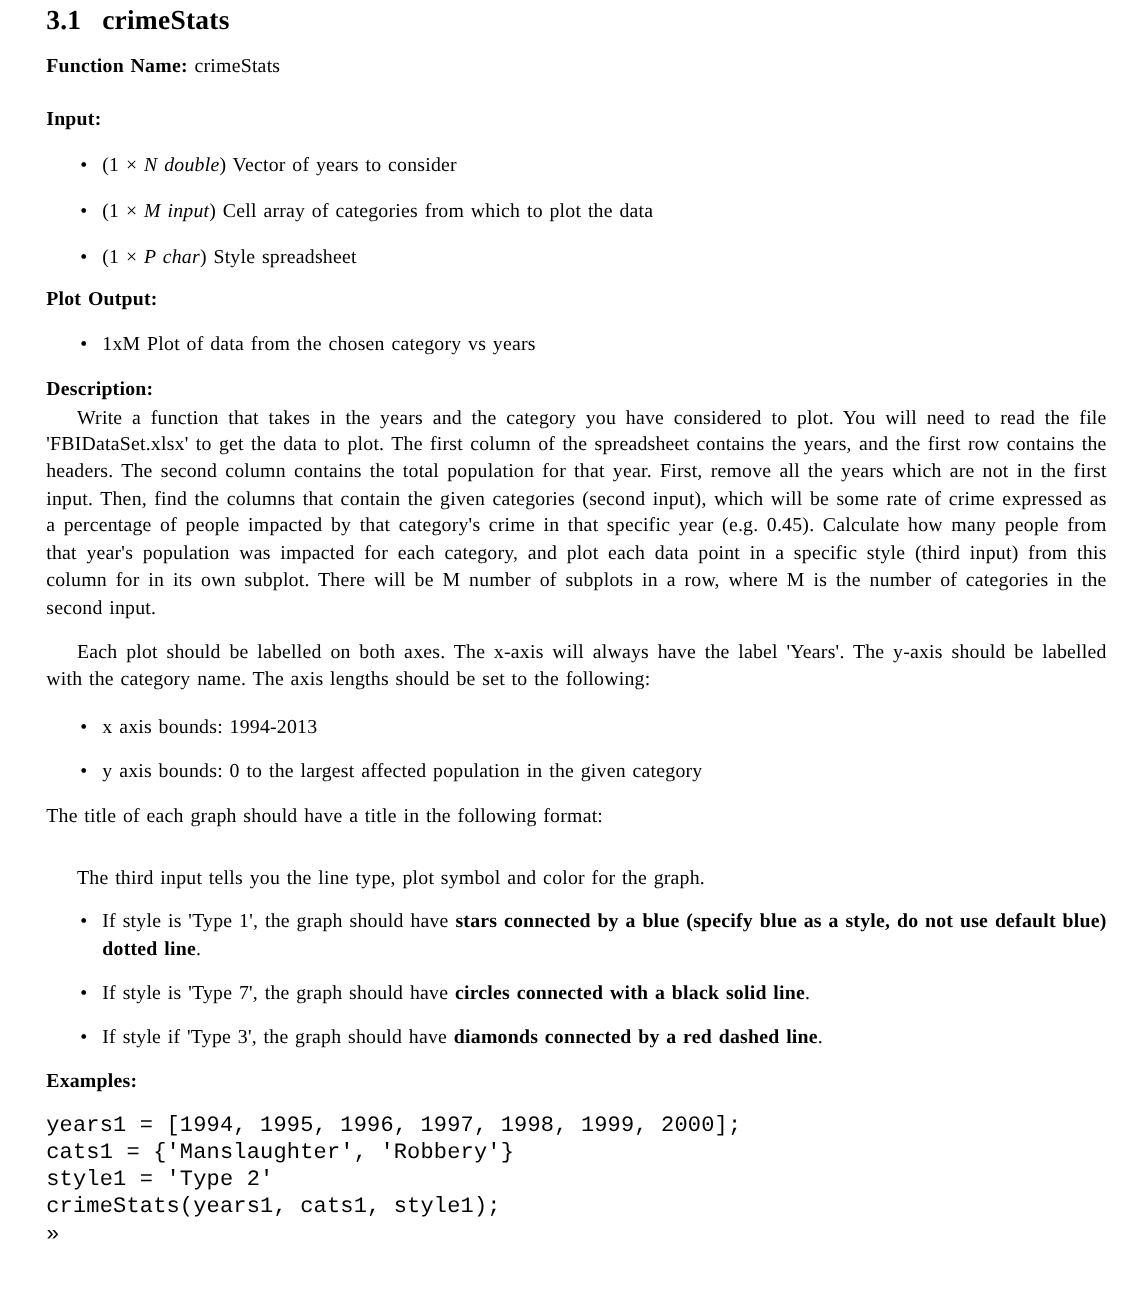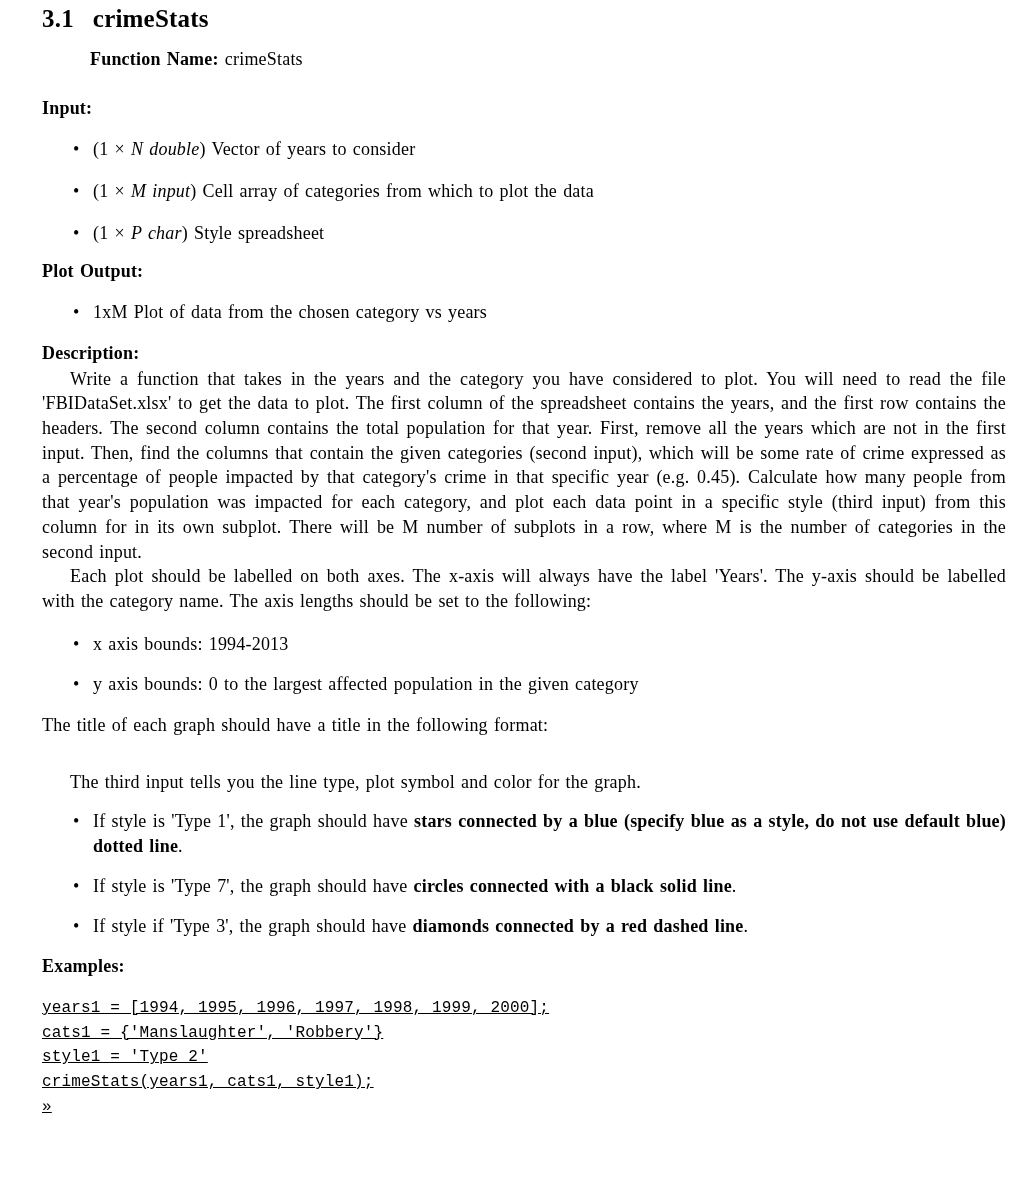--- a/index.html
+++ b/index.html
@@ -22,57 +22,56 @@
   }
   p{margin:0;}
   .h-section{
     display:flex;
     gap:19px;
     font-size:25px;
     font-weight:bold;
     line-height:30px;
     letter-spacing:0.2px;
   }
-  .fn-line{margin-top:13px;margin-left:48px;}
+  .fn-line{margin-top:13px;}
   .h-bold{font-weight:bold;}
   .mt-input{margin-top:24px;}
   .mt-plotout{margin-top:13px;}
   .mt-desc{margin-top:16px;}
   .mt-examples{margin-top:16px;}
   .list{margin:0;}
   .item{display:flex;margin-top:16px;}
   .item.gap-lg{margin-top:17px;}
   .marker{
     flex:0 0 51px;
     box-sizing:border-box;
     padding-left:31px;
   }
   .item-text{flex:1;text-align:justify;}
-  .para{text-align:justify;}
+  .para{text-align:justify;margin-top:16px;}
   .indent{text-indent:28px;}
   .mt-para{margin-top:1px;}
   .mt-axis{margin-top:18px;}
   .mt-titleintro{margin-top:16px;}
   .mt-styleintro{margin-top:32px;}
   .mt-stylelist .item{margin-top:15px;}
   .mono{font-family:"Liberation Mono","DejaVu Sans Mono",monospace;}
   .mono-line{
     font-size:19px;
     line-height:25px;
     padding-left:27px;
     letter-spacing:0.1px;
     word-spacing:0;
   }
   .code-block{margin-top:17px;}
   .code-line{
-    font-size:16px;
+    font-size:20px;
     line-height:24.7px;
     letter-spacing:0.15px;
     word-spacing:0;
-    text-decoration:underline;
   }
   .s-b{font-weight:bold;}
   .s-i{font-style:italic;}
 </style>
 </head>
 <body>
 
 <div class="page">
   <div class="content">
 

